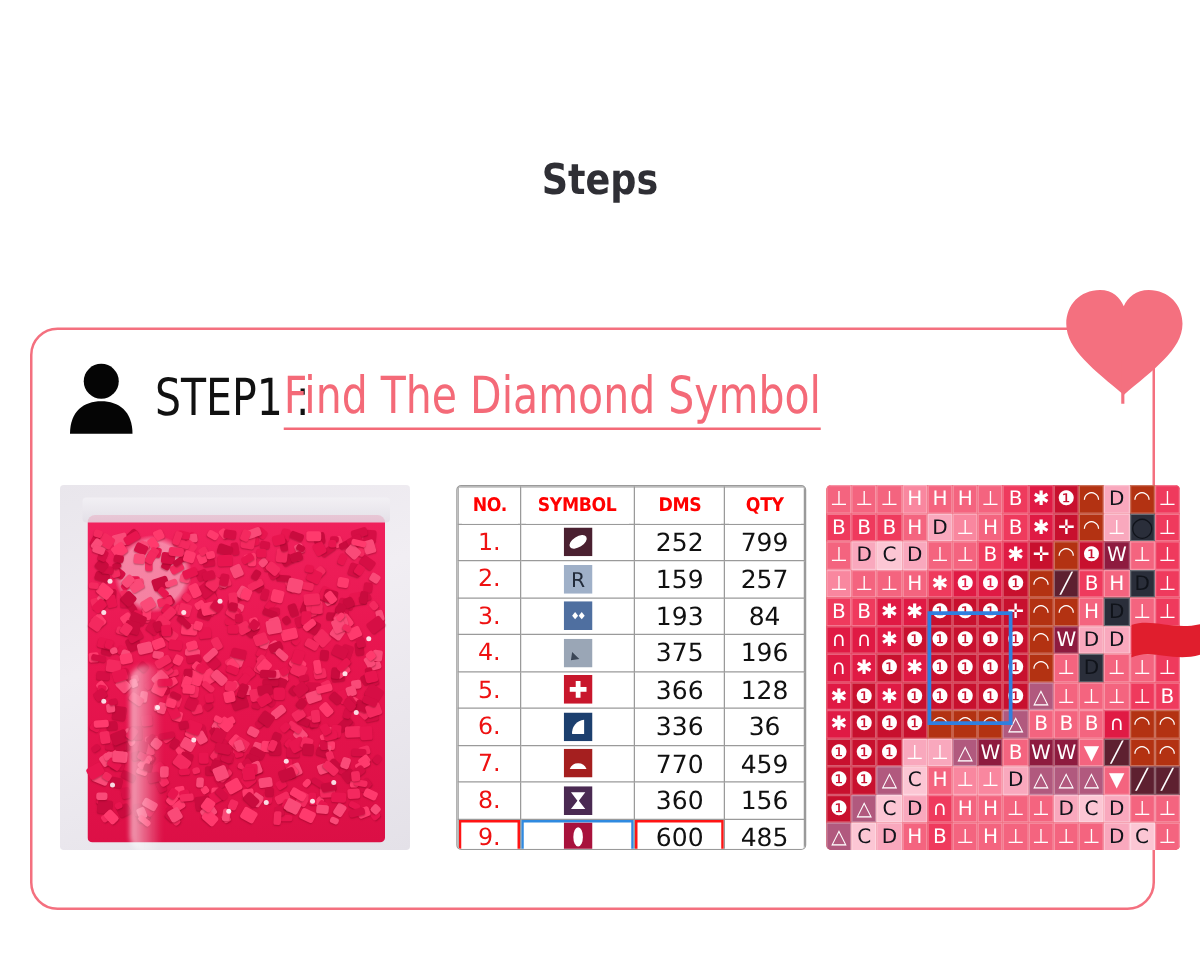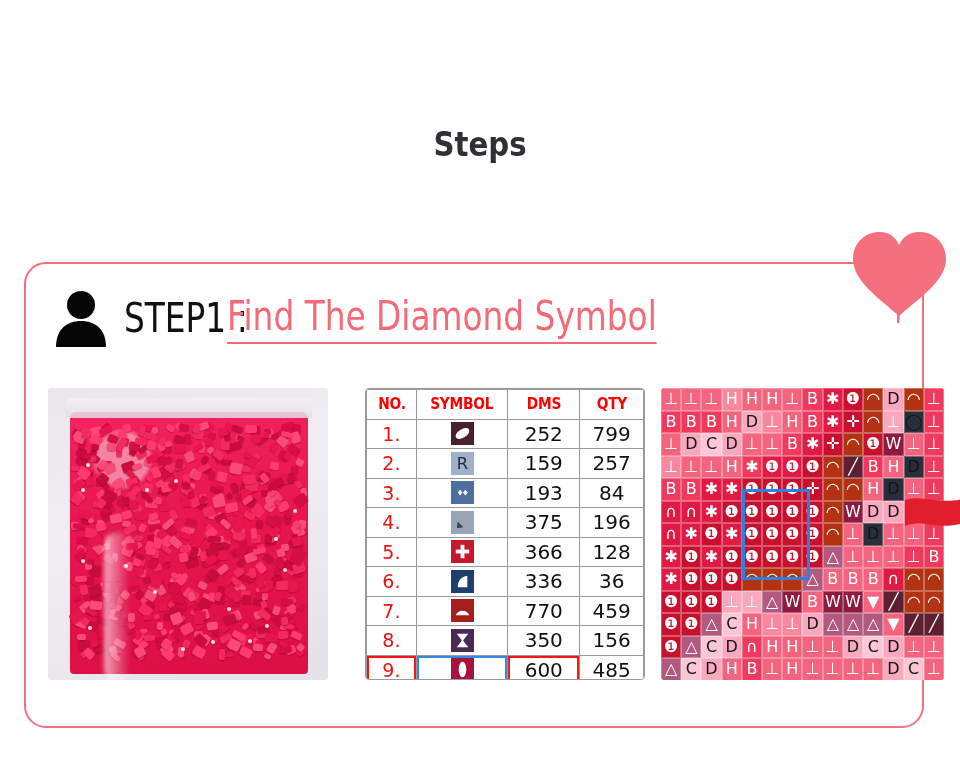--- a/index.html
+++ b/index.html
@@ -1006,21 +1006,21 @@
                 </svg></span></td>
             <td class="cell-dms">770</td>
             <td class="cell-qty">459</td>
           </tr>
           <tr>
             <td class="cell-no">8.</td>
             <td class="cell-sym"><span class="sym-box"><svg viewBox="0 0 24 24" width="23" height="23">
                   <rect x="0" y="0" width="24" height="24" fill="#4a2a52"></rect>
                   <path d="M6 5 L18 5 L12.6 12 L18 19 L6 19 L11.4 12 Z" fill="#ffffff"></path>
                 </svg></span></td>
-            <td class="cell-dms">350</td>
+            <td class="cell-dms">360</td>
             <td class="cell-qty">156</td>
           </tr>
           <tr class="row-highlight">
             <td class="cell-no">9.</td>
             <td class="cell-sym"><span class="sym-box"><svg viewBox="0 0 24 24" width="23" height="23">
                   <rect x="0" y="0" width="24" height="24" fill="#a8123c"></rect>
                   <ellipse cx="12" cy="12" rx="4" ry="8" fill="#ffffff"></ellipse>
                 </svg></span></td>
             <td class="cell-dms">600</td>
             <td class="cell-qty">485</td>

